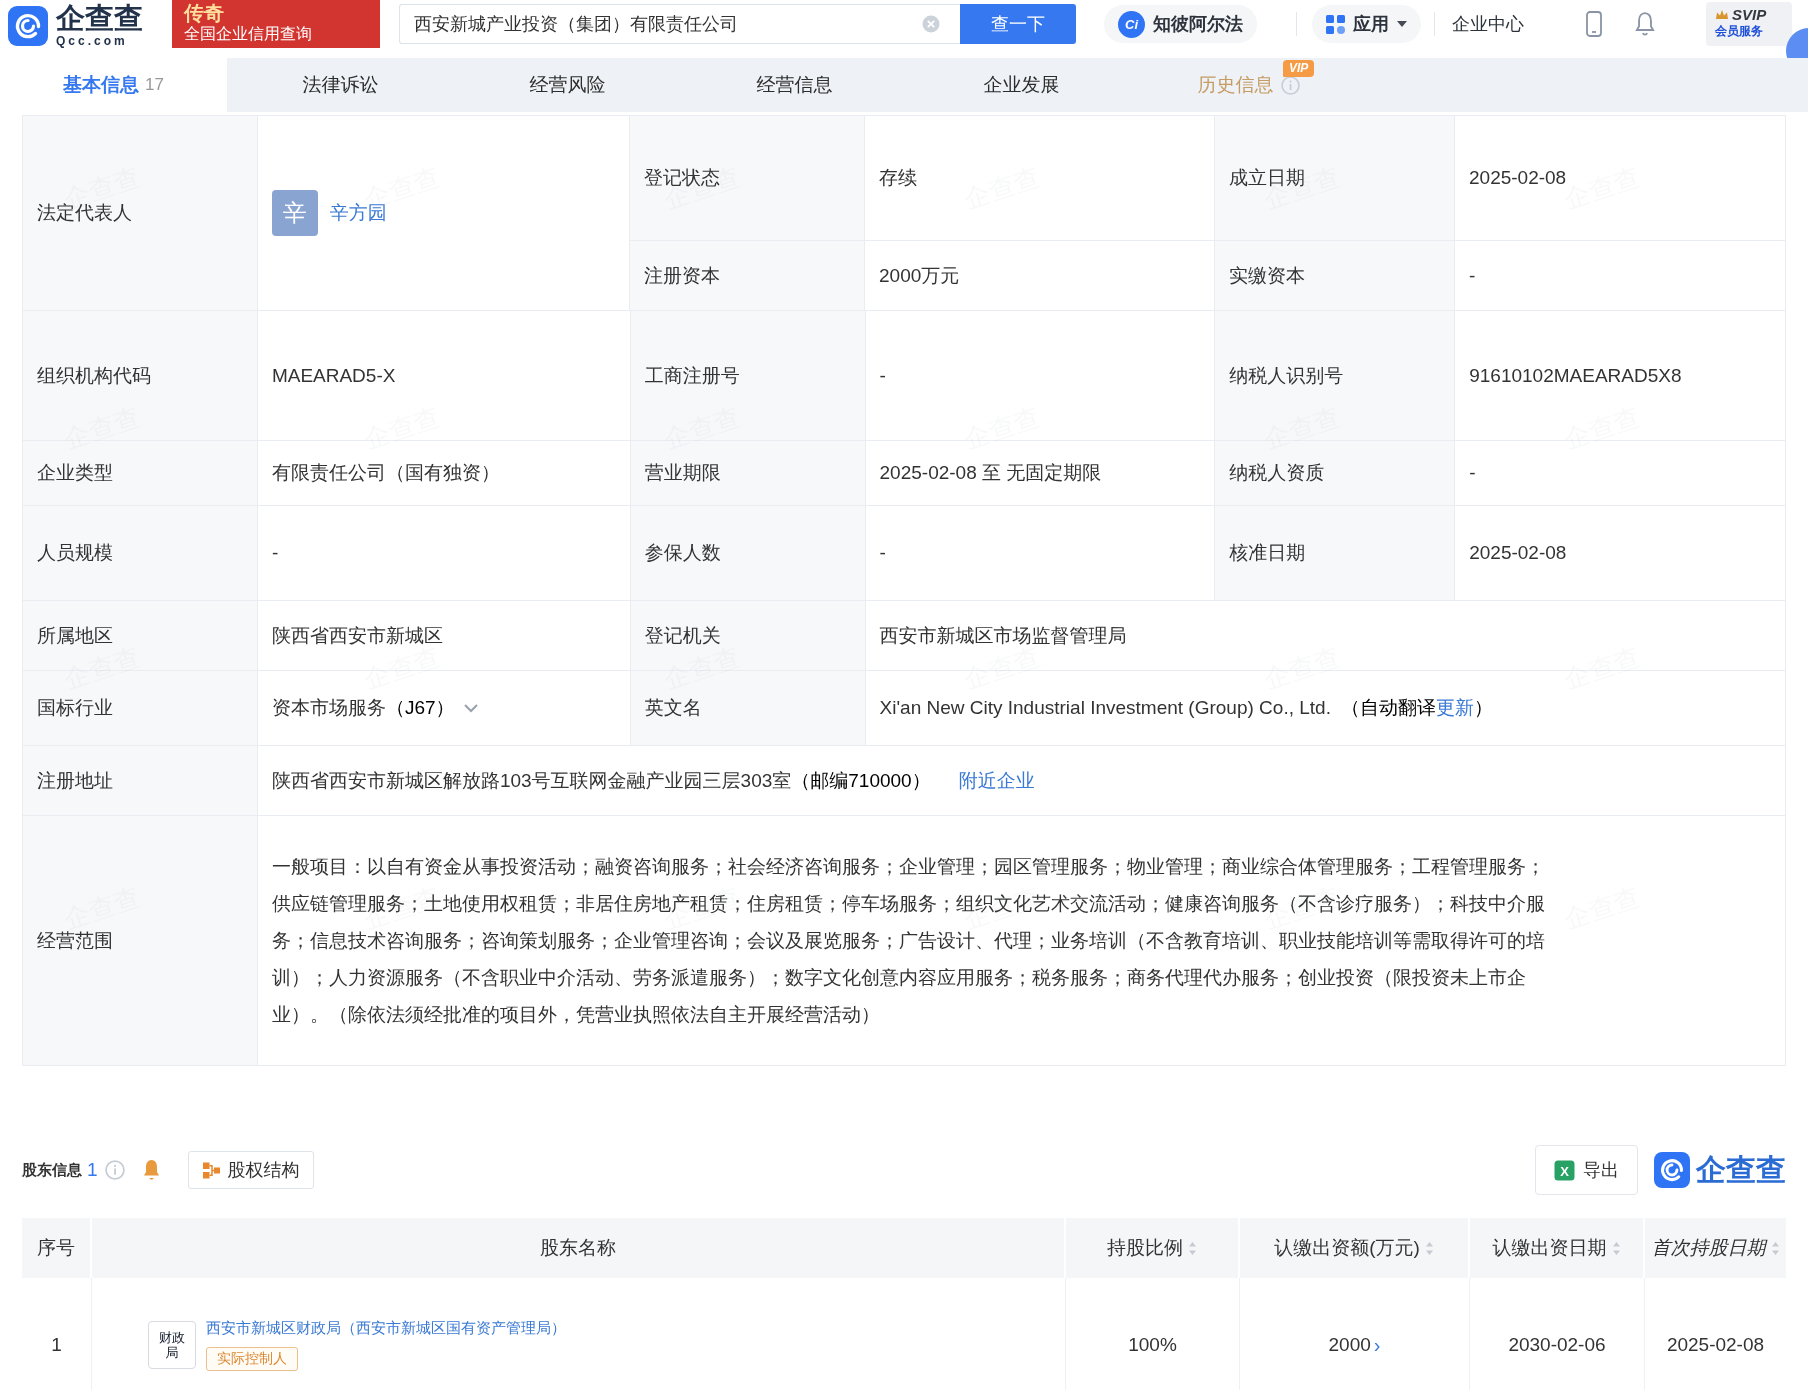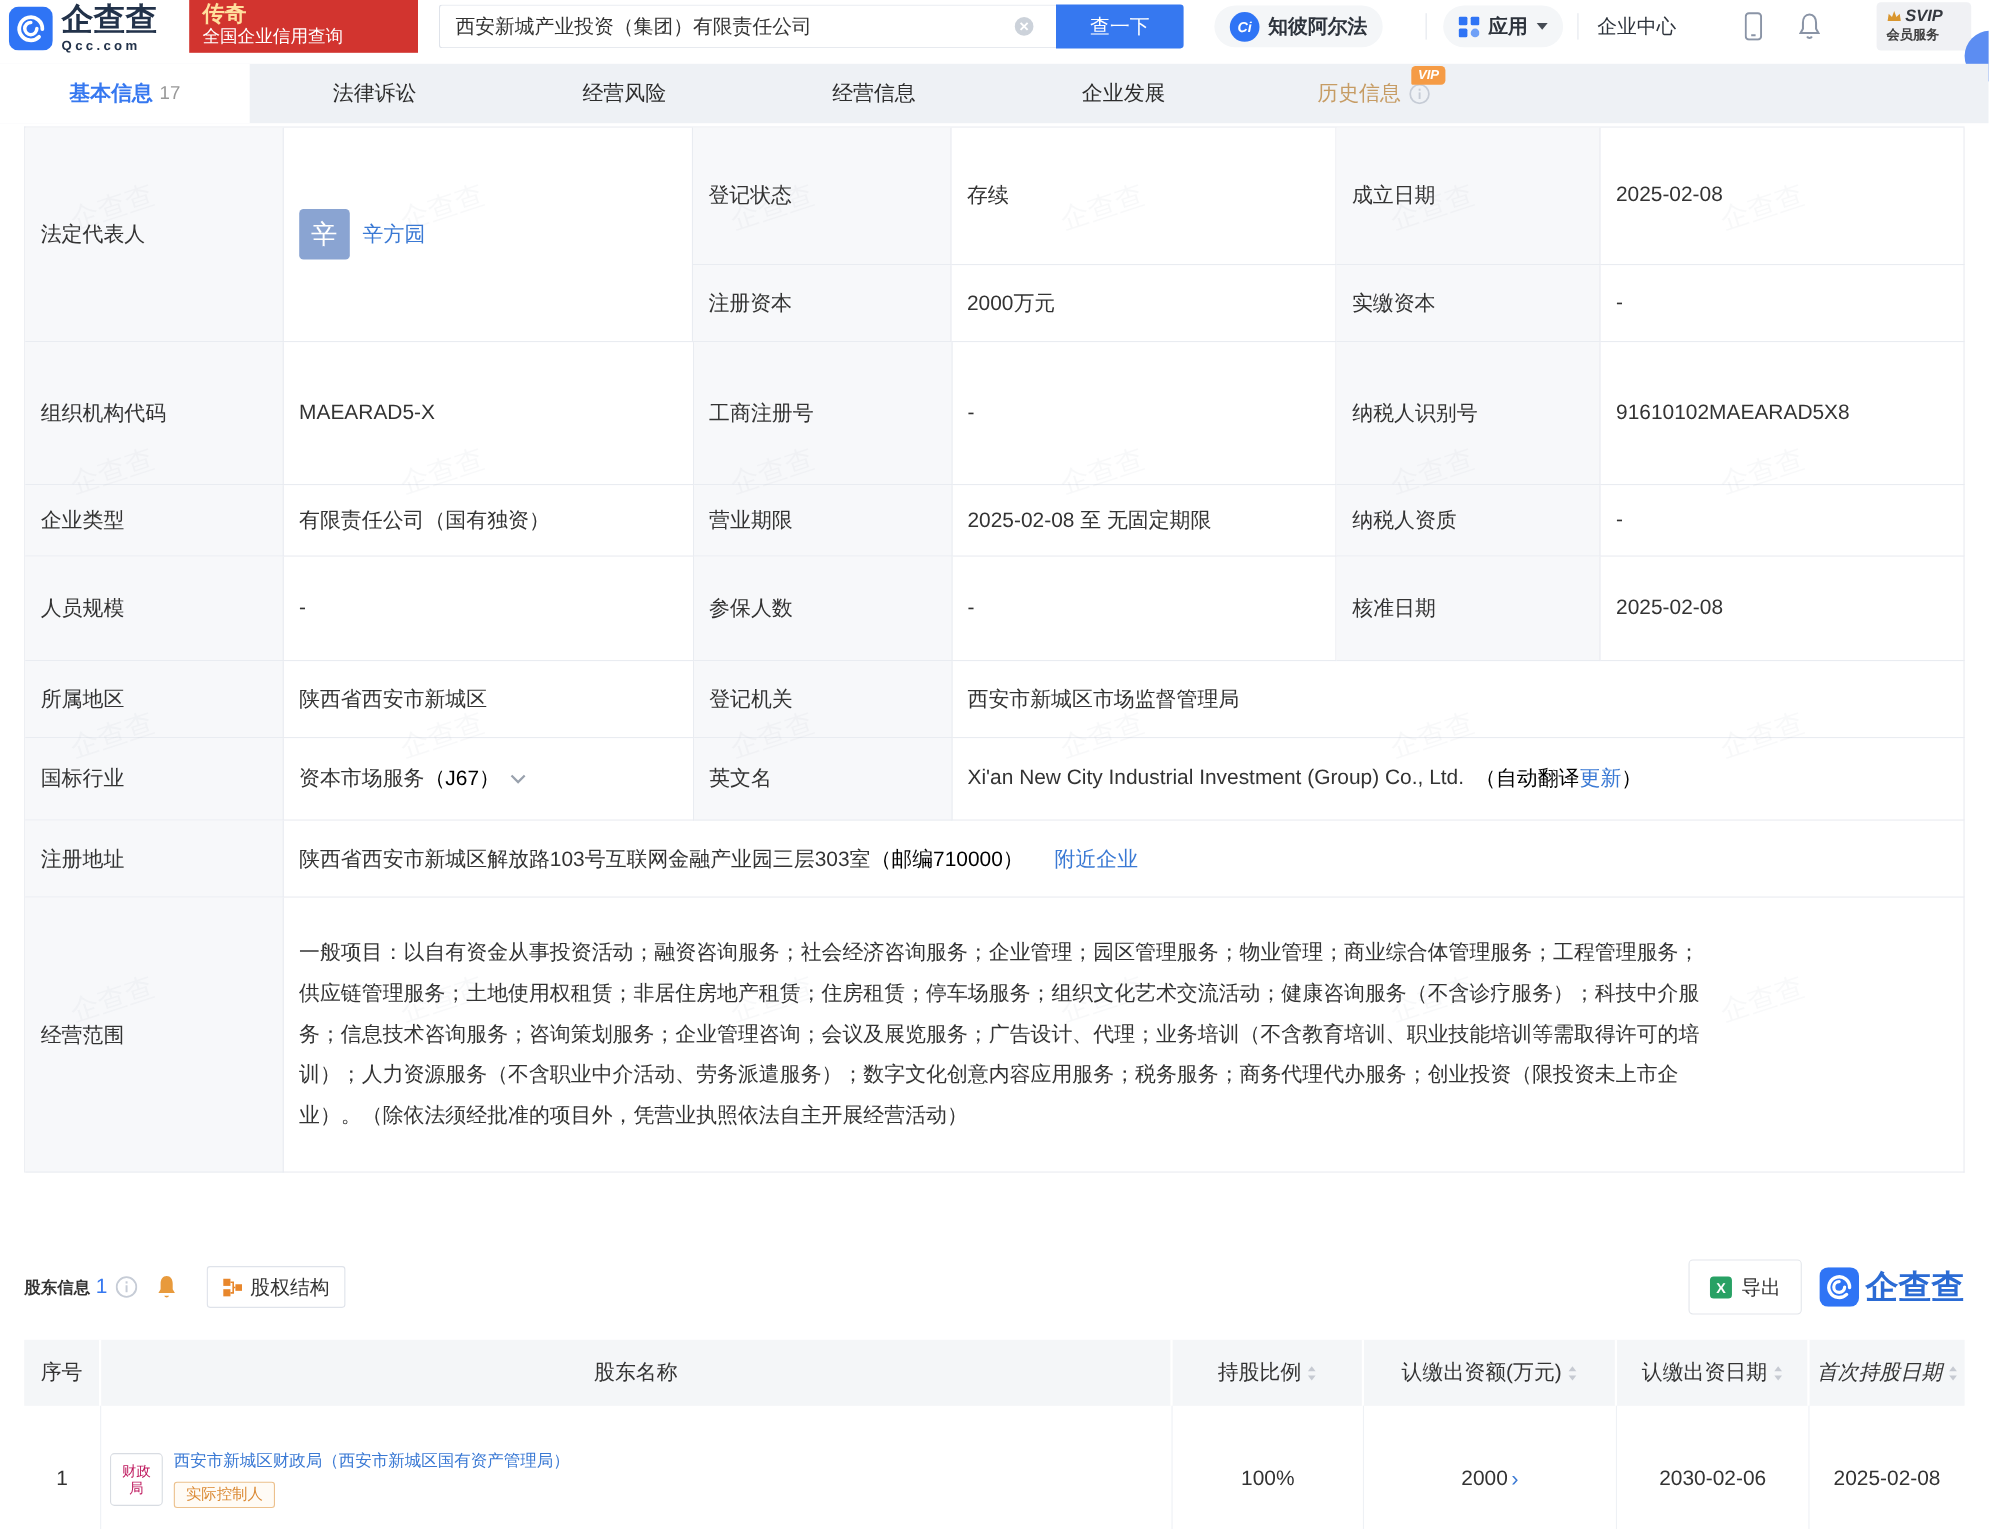--- a/index.html
+++ b/index.html
@@ -24,21 +24,21 @@
   .ci { width:27px; height:27px; border-radius:50%; background:#2f74f5; color:#fff; font-size:13px; font-weight:bold; font-style:italic; display:flex; align-items:center; justify-content:center; margin-right:8px; }
   .pill-label { font-size:18px; color:#2d333c; font-weight:600; }
   .vdiv { position:absolute; top:12px; width:1px; height:24px; background:#e3e7ed; }
   .pill-apps { left:1312px; }
   .caret { width:0; height:0; border-left:5px solid transparent; border-right:5px solid transparent; border-top:6px solid #454b54; margin-left:8px; }
   .navtext { position:absolute; left:1452px; top:12px; font-size:18px; color:#2d333c; cursor:pointer; }
   .hicon { position:absolute; top:11px; cursor:pointer; line-height:0; }
   .svip { position:absolute; left:1706px; top:2px; width:86px; height:44px; background:#f0f1f4; border-radius:4px; padding:4px 0 0 9px; cursor:pointer; }
   .svip1 { display:flex; align-items:center; font-size:15px; font-weight:bold; font-style:italic; color:#34383f; line-height:17px; }
   .svip1 svg { margin-right:3px; }
-  .svip2 { font-size:12px; font-weight:bold; color:#404040; line-height:17px; }
+  .svip2 { font-size:12px; font-weight:bold; color:#1d4ed8; line-height:17px; }
   .floatdot { position:absolute; left:1786px; top:28px; width:46px; height:46px; border-radius:50%; background:#5c8df2; cursor:pointer; }
 
   
   .tabs { position:absolute; top:58px; left:0; width:1808px; height:54px; background:#eef1f5; display:flex; }
   .tab { width:227px; height:54px; display:flex; align-items:center; justify-content:center; font-size:19px; color:#2d2d2d; cursor:pointer; position:relative; }
   .tab.active { background:#fff; }
   .tab.active .tlabel { color:#3678f0; font-weight:bold; }
   .tcount { font-size:17px; color:#999; margin-left:6px; }
   .tab-history .tlabel { color:#c69c64; }
   .vipbadge { position:absolute; top:2px; left:148px; background:#f59b45; color:#fff; font-size:12px; font-weight:bold; font-style:italic; padding:1px 6px 2px; border-radius:4px 4px 4px 1px; }
@@ -83,21 +83,21 @@
   .shtr { display:flex; }
   .shth { background:#f4f6f8; height:60px; }
   .shth .c { display:flex; align-items:center; justify-content:center; border-right:2px solid #fff; }
   .shth .c:last-child { border-right:none;font-style:italic; }
   .shth .sort { margin-left:5px; line-height:0; }
   .shtd { height:135px; }
   .shtd .c { display:flex; align-items:center; justify-content:center; border-right:1px solid #eef1f5; border-bottom:1px solid #eef1f5; }
   .shtd .c:last-child { border-right:none; }
   .c1{width:70px}.c2{width:974px}.c3{width:174px}.c4{width:230px}.c5{width:175px}.c6{width:141px}
   .namecell { justify-content:flex-start !important; padding-left:8px; }
-  .shavatar { width:48px; height:48px; border:1px solid #d8dce2; border-radius:4px; display:flex; flex-direction:column; align-items:center; justify-content:center; font-size:13px; color:#be185d; line-height:15px; flex:none; cursor:pointer; }
+  .shavatar { width:48px; height:48px; border:1px solid #d8dce2; border-radius:4px; display:flex; flex-direction:column; align-items:center; justify-content:center; font-size:13px; color:#0f172a; line-height:15px; flex:none; cursor:pointer;margin-left:48px; }
   .namebox { margin-left:10px; display:flex; flex-direction:column; align-items:flex-start; }
   .shname { font-size:15px;font-family:Liberation Serif, serif; }
   .ctltag { margin-top:9px; font-size:14px; color:#db8a35; border:1px solid #ecc08c; background:#fffbf5; border-radius:3px; padding:2px 10px; cursor:pointer; }
   .bluechev { color:#3a79d4; font-size:20px; margin-left:3px; cursor:pointer; }
 </style>
 </head>
 <body>
 
 <div class="page">
 

